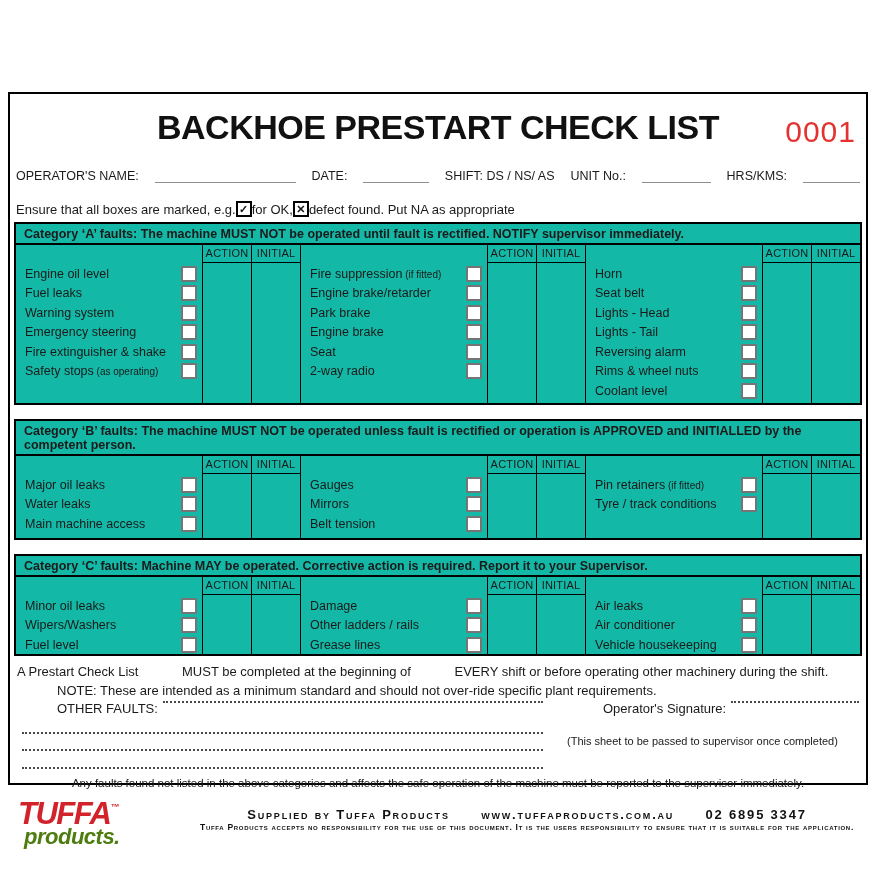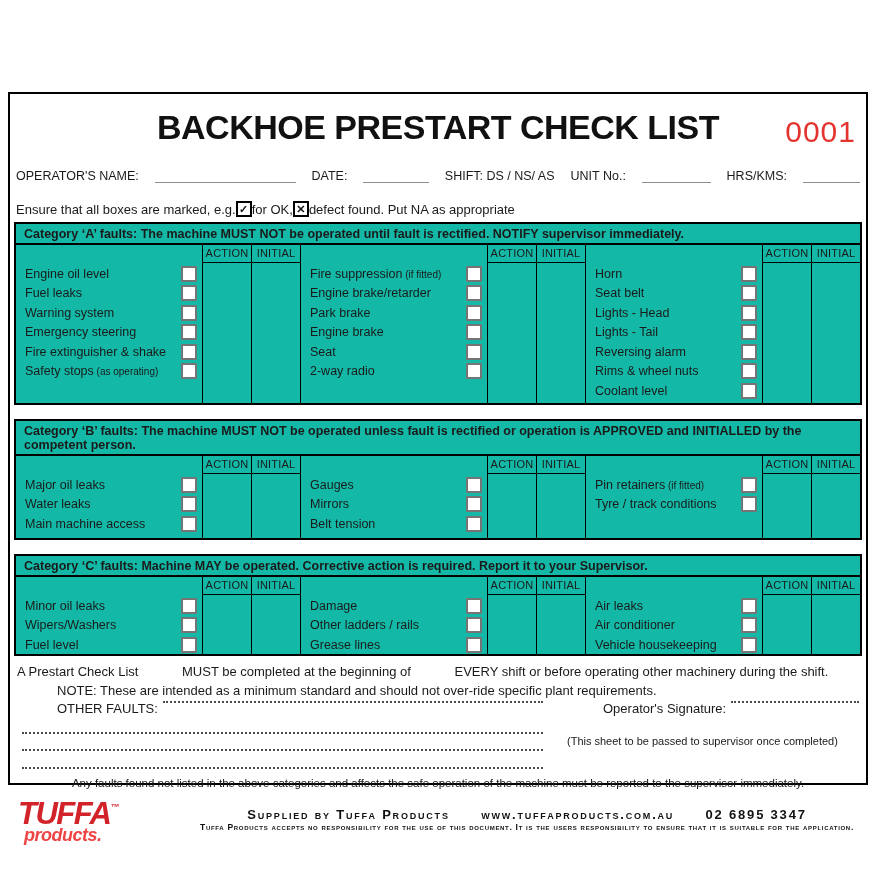--- a/index.html
+++ b/index.html
@@ -42,21 +42,21 @@
   .of-row,.sig-row{display:flex;align-items:flex-start;font-size:13px;height:18px;}
   .dot-row{display:flex;align-items:flex-end;height:17.5px;}
   .dots{flex:1;border-bottom:2px dotted #4a4a4a;margin:0 0 3px 5px;}
   .sheet-note{font-size:11px;margin-top:16px;padding-left:4px;}
   .any-faults{text-align:center;font-size:11.5px;margin-top:5px;}
   
   .footer{display:flex;align-items:flex-start;margin-top:9px;padding:0 4px;}
   .logo{width:178px;line-height:1;}
   .logo-top{color:#D2232A;font-size:31px;font-weight:900;font-style:italic;letter-spacing:-1.5px;}
   .tm{font-size:9px;color:#D2232A;font-style:normal;vertical-align:14px;letter-spacing:0;}
-  .logo-bottom{color:#ef4444;font-size:18px;font-weight:900;font-style:italic;letter-spacing:-.5px;margin:-3px 0 0 6px;}
+  .logo-bottom{color:#4d7c0f;font-size:22px;font-weight:900;font-style:italic;letter-spacing:-.5px;margin:-3px 0 0 6px;}
   .supplier{flex:1;text-align:center;padding-top:9px;}
   .supplied-line{font-variant:small-caps;font-weight:bold;font-size:13px;letter-spacing:1.8px;color:#111;}
   .supplied-line .sp{margin-left:26px;}
   .disclaimer{font-variant:small-caps;font-weight:bold;font-size:8.5px;letter-spacing:.7px;color:#111;}
 </style>
 </head>
 <body>
 
 <div class="form">
 

